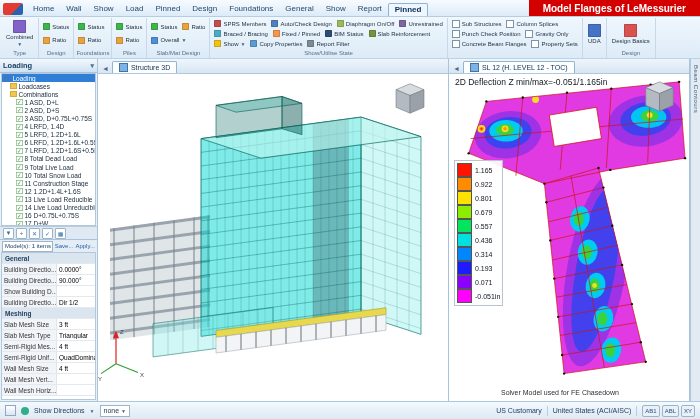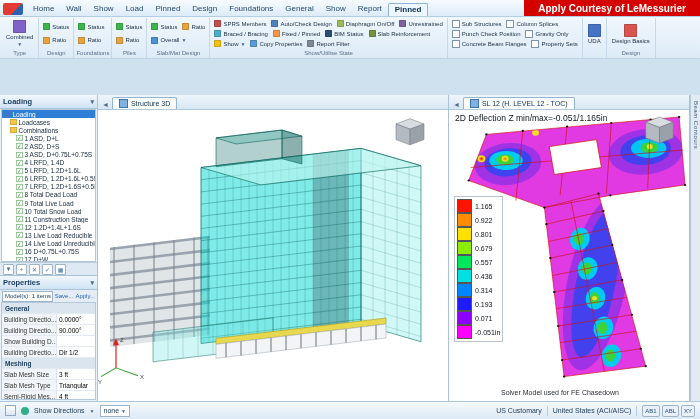--- a/index.html
+++ b/index.html
@@ -17,21 +17,21 @@
   .rgrows{flex:1;display:flex;flex-direction:column;justify-content:space-evenly;}
   .rrow{display:flex;align-items:center;gap:1px;}
   .rbtn{display:flex;align-items:center;gap:2px;font-size:6px;color:#1c2f42;padding:0 2px;border-radius:2px;white-space:nowrap;height:9px;}
   .rbtn.big{height:auto;flex-direction:column;gap:1px;padding:1px 3px;text-align:center;}
   .rbtn.big .ricon{width:13px;height:13px;}
   .ricon{width:7px;height:7px;border-radius:1px;flex:0 0 auto;box-shadow:inset 0 0 0 0.5px rgba(0,0,0,.3);}
   .rcap{font-size:6px;color:#58708a;text-align:center;height:9px;line-height:9px;white-space:nowrap;}
   .dd{font-size:5px;color:#46608a;}
   .chk{width:6px;height:6px;border:1px solid #7e93a8;background:#fff;flex:0 0 auto;}
   
-  .main{flex:1;display:flex;min-height:0;margin-top:36px;}
+  .main{flex:1;display:flex;min-height:0;}
   .leftcol{width:97px;flex:0 0 auto;display:flex;flex-direction:column;background:#e8f0f8;border-right:1px solid #a9c3da;min-height:0;}
   .ptitle{height:13px;background:linear-gradient(#f2f8fd,#cfe2f2);border-bottom:1px solid #a9c3da;font-size:7.5px;font-weight:bold;color:#173a5e;display:flex;align-items:center;padding:0 3px;flex:0 0 auto;}
   .ptitle .pin{margin-left:auto;font-size:7px;color:#55708c;}
   .loadpanel{height:180px;display:flex;flex-direction:column;flex:0 0 auto;min-height:0;}
   .tree{flex:1;background:#fff;margin:0 1px;border:1px solid #b3c8da;overflow:hidden;font-size:6.5px;color:#16293c;}
   .titem{display:flex;align-items:center;gap:2px;height:8.1px;white-space:nowrap;overflow:hidden;}
   .titem.sel{background:#2f7fd6;color:#fff;}
   .ticon{width:6.5px;height:6px;flex:0 0 auto;border-radius:1px;}
   .ticon.root{background:#3a78c8;}
   .ticon.folder{background:#f4c64a;box-shadow:inset 0 0 0 0.5px #b98f1e;}
@@ -88,21 +88,21 @@
         <div class="tab">Show</div>
         <div class="tab">Load</div>
         <div class="tab">Pinned</div>
         <div class="tab">Design</div>
         <div class="tab">Foundations</div>
         <div class="tab">General</div>
         <div class="tab">Show</div>
         <div class="tab">Report</div>
         <div class="tab active">Pinned</div>
       </div>
-    <div class="banner">Apply Courtesy of LeMessurier</div>
+    <div class="banner">Model Flanges of LeMessurier</div>
   </div>
 
   <div class="ribbon" id="ribbon-groups">
       <div class="rgroup">
         <div class="rgrows">
           <div class="rrow">
             <div class="rbtn big">
               <span class="ricon" style="background: rgb(130, 98, 200);"></span>
               <span>Combined</span>
               <span class="dd">▼</span>
@@ -388,24 +388,20 @@
         <div class="ltools" id="ltools">
             <div class="ltool">▼</div>
             <div class="ltool">+</div>
             <div class="ltool">✕</div>
             <div class="ltool">✓</div>
             <div class="ltool">▦</div>
           </div>
       </div>
 
       <div class="props">
-        <div class="ptitle">
-          <span>Properties</span>
-          <span class="pin">▾</span>
-        </div>
         <div class="ptool">
           <span class="sel2">
               <span>Model(s): 1 items</span>
               <span class="dd">▼</span>
             </span>
           <span class="plink">Save...</span>
           <span class="plink">Apply...</span>
         </div>
         <div class="prows" id="prows">
             <div class="prow sect">

